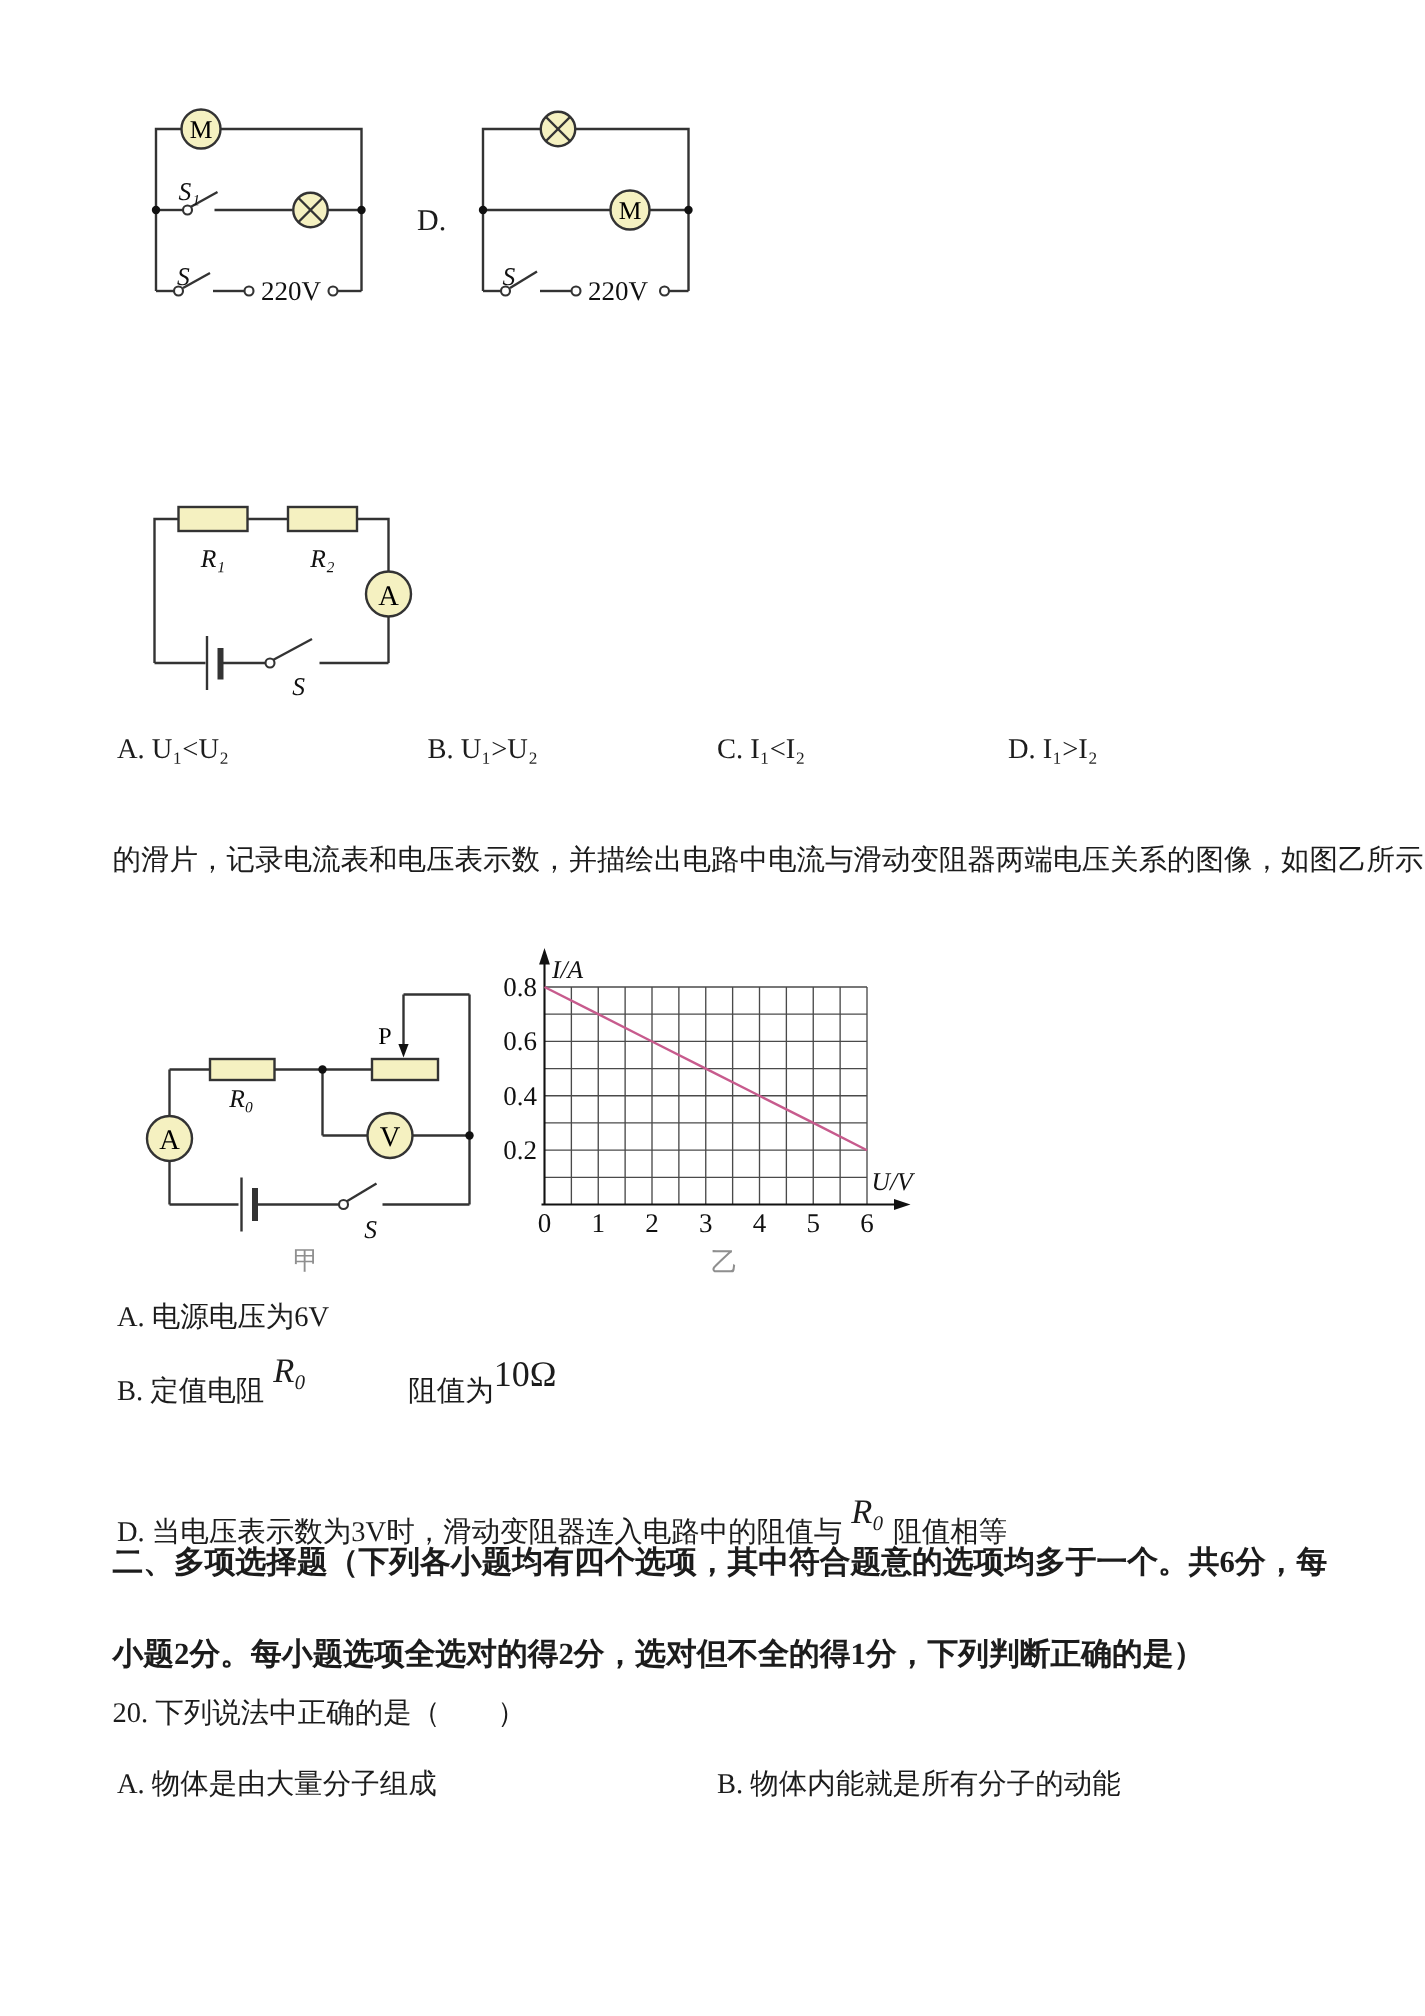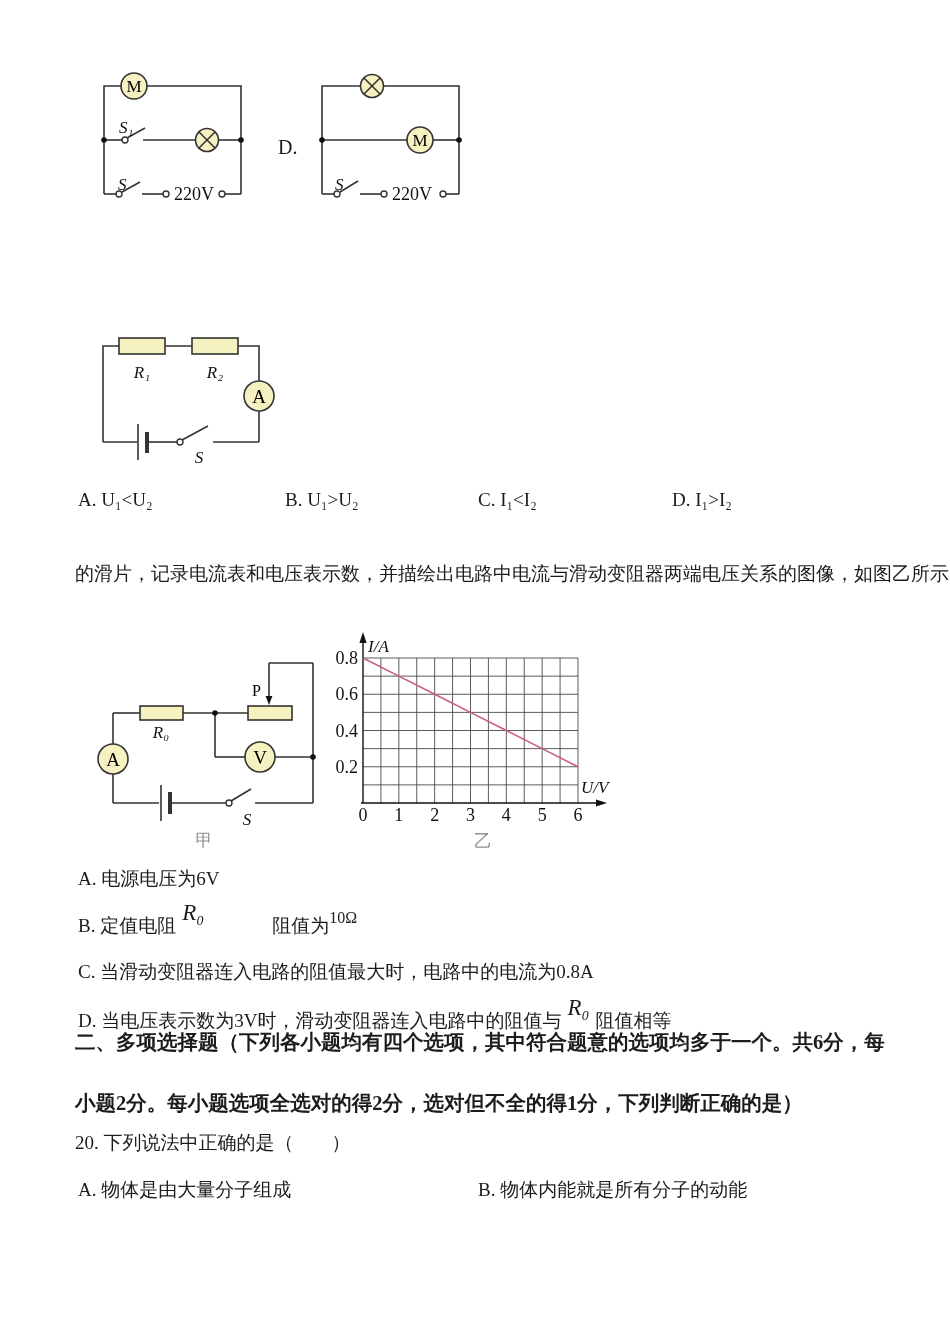--- a/index.html
+++ b/index.html
@@ -4,21 +4,21 @@
 <style>
   html,body{margin:0;padding:0;background:#fff;}
   .page{position:relative;width:950px;height:1344px;background:#ffffff;overflow:hidden;
         font-family:"Liberation Serif","DejaVu Serif",serif;color:#1c1c1c;}
   .abs{position:absolute;}
   .line{position:absolute;white-space:nowrap;font-size:19px;line-height:1.25;}
   .bold{font-weight:700;font-size:20.5px;}
   .dlabel{font-size:20px;}
   .formula-raised{position:relative;top:-12px;font-style:italic;font-size:23px;margin:0 6px;}
   .formula-raised.gap{margin-right:68px;}
-  .value-raised{position:relative;top:-9px;font-size:16px;}
+  .value-raised{position:relative;top:-9px;font-size:24px;}
   svg{overflow:visible;}
   svg text{font-family:"Liberation Serif","DejaVu Serif",serif;}
   .comp{fill:#f5f1c1;stroke:#333;stroke-width:1.6;}
   .wire{stroke:#333;stroke-width:1.6;fill:none;}
   .dot{fill:#111;}
   .lbl{fill:#111;font-size:17px;font-style:italic;}
   .lblu{fill:#111;font-size:18px;}
   .cap{fill:#8f8f8f;font-size:17px;}
 </style>
 </head>
@@ -181,21 +181,20 @@
       <text x="23" y="75.25000000000001" text-anchor="end" font-size="18" fill="#111">0.6</text>
       <text x="23" y="39" text-anchor="end" font-size="18" fill="#111">0.8</text>
       <text x="33" y="27" font-size="17" fill="#111" font-style="italic">I/A</text>
       <text x="246" y="168" font-size="17" fill="#111" font-style="italic">U/V</text>
       <text x="148" y="222" font-size="18" fill="#8f8f8f" text-anchor="middle">乙</text>
       <polyline points="28.0,33.0 63.8,51.1 99.7,69.3 135.5,87.4 171.3,105.5 207.2,123.6 243.0,141.8" fill="none" stroke="#c75b8d" stroke-width="1.6"></polyline>
     </svg>
 
   <div class="line" style="left:78px;top:867px">A.  电源电压为6V</div>
   <div class="line" style="left:78px;top:911px"><span>B.  定值电阻</span><span class="formula-raised gap">R₀</span><span>阻值为</span><span class="value-raised">10Ω</span></div>
-  <div class="line" style="left:78px;top:960px">C.  当滑动变阻器连入电路的阻值最大时，电路中的电流为0.8A</div>
   <div class="line" style="left:78px;top:1006px"><span>D.  当电压表示数为3V时，滑动变阻器连入电路中的阻值与</span><span class="formula-raised">R₀</span><span>阻值相等</span></div>
 
   <div class="line bold" style="left:75px;top:1030px">二、多项选择题（下列各小题均有四个选项，其中符合题意的选项均多于一个。共6分，每</div>
   <div class="line bold" style="left:75px;top:1091px">小题2分。每小题选项全选对的得2分，选对但不全的得1分，下列判断正确的是）</div>
 
   <div class="line" style="left:75px;top:1131px">20. 下列说法中正确的是（　　）</div>
   <div class="line" style="left:78px;top:1178px">A.  物体是由大量分子组成</div>
   <div class="line" style="left:478px;top:1178px">B.  物体内能就是所有分子的动能</div>
 
 </div>

